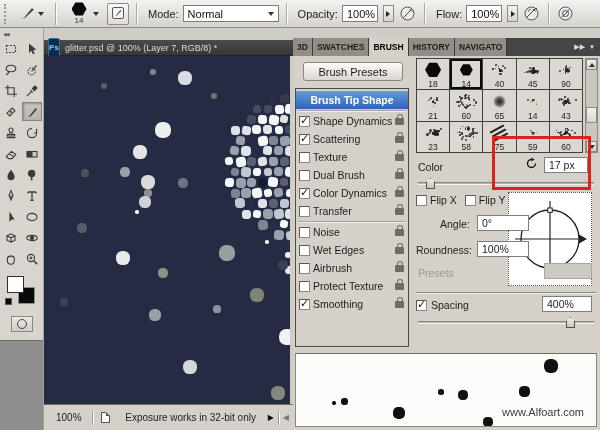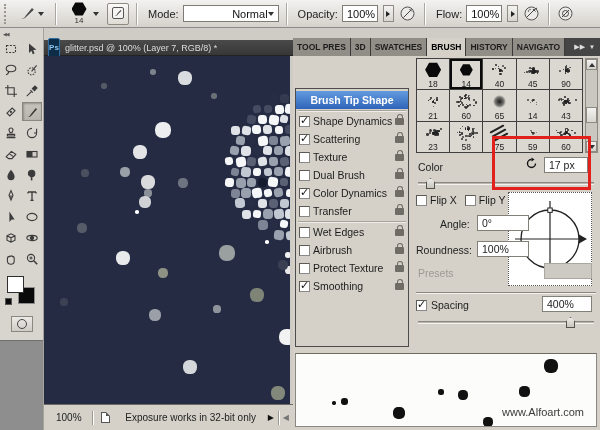--- a/index.html
+++ b/index.html
@@ -148,21 +148,21 @@
     <div class="sq-btn">
       <span>
         <svg width="14" height="14" viewBox="0 0 14 14">
             <rect x="1.5" y="1.5" width="11" height="11" rx="1.5" fill="#f5f4f2" stroke="#555"></rect>
             <path d="M4 10 C5.5 9.5 6 8.5 6.4 7.5 L9.6 4 L10.4 4.8 L7 8.2 C6.4 9.3 5.4 10 4 10 Z" fill="#444"></path>
           </svg>
       </span>
     </div>
     <div class="ob-sep"></div>
     <span class="ob-label">Mode:</span>
-    <div class="field" style="width:96px;justify-content:flex-end;">
+    <div class="field" style="width:96px;justify-content:space-between;">
       <span>Normal</span>
       <span class="caret-down"></span>
     </div>
     <div class="ob-sep"></div>
     <span class="ob-label">Opacity:</span>
     <div class="field" style="width:36px;">
       <span>100%</span>
     </div>
     <div class="spin-btn">
         <i></i>
@@ -440,32 +440,32 @@
     <span class="sb-sep"></span>
     <span class="doc-icon"></span>
     <span class="sb-msg">Exposure works in 32-bit only</span>
     <span class="sb-arrow">▶</span>
     <span class="sb-sep"></span>
     <span class="sb-arrow" style="color:#777;">◀</span>
   </div>
 
   <div class="panel">
     <div class="tabbar" id="tabbar">
-        <div class="tab">TOOL PRES</div>
         <div class="tab">3D</div>
         <div class="tab">SWATCHES</div>
         <div class="tab active">BRUSH</div>
         <div class="tab">HISTORY</div>
         <div class="tab">NAVIGATO</div>
         <div class="tab-overflow">
           <span>▶▶</span>
           <span style="font-size:6px;">▼</span>
         </div>
       </div>
     <div class="panel-body">
+      <div class="presets-btn">Brush Presets</div>
 
       <div class="listbox" id="tipshape-list">
           <div class="lb-row sel">
             <span>Brush Tip Shape</span>
           </div>
           <div class="lb-sep"></div>
           <div class="lb-row">
             <span class="cb on"></span>
             <span class="lb-label">Shape Dynamics</span>
             <span class="lock"></span>
@@ -489,20 +489,25 @@
             <span class="cb on"></span>
             <span class="lb-label">Color Dynamics</span>
             <span class="lock"></span>
           </div>
           <div class="lb-row">
             <span class="cb"></span>
             <span class="lb-label">Transfer</span>
             <span class="lock"></span>
           </div>
           <div class="lb-sep"></div>
+          <div class="lb-row">
+            <span class="cb"></span>
+            <span class="lb-label">Noise</span>
+            <span class="lock"></span>
+          </div>
           <div class="lb-row">
             <span class="cb"></span>
             <span class="lb-label">Wet Edges</span>
             <span class="lock"></span>
           </div>
           <div class="lb-row">
             <span class="cb"></span>
             <span class="lb-label">Airbrush</span>
             <span class="lock"></span>
           </div>

